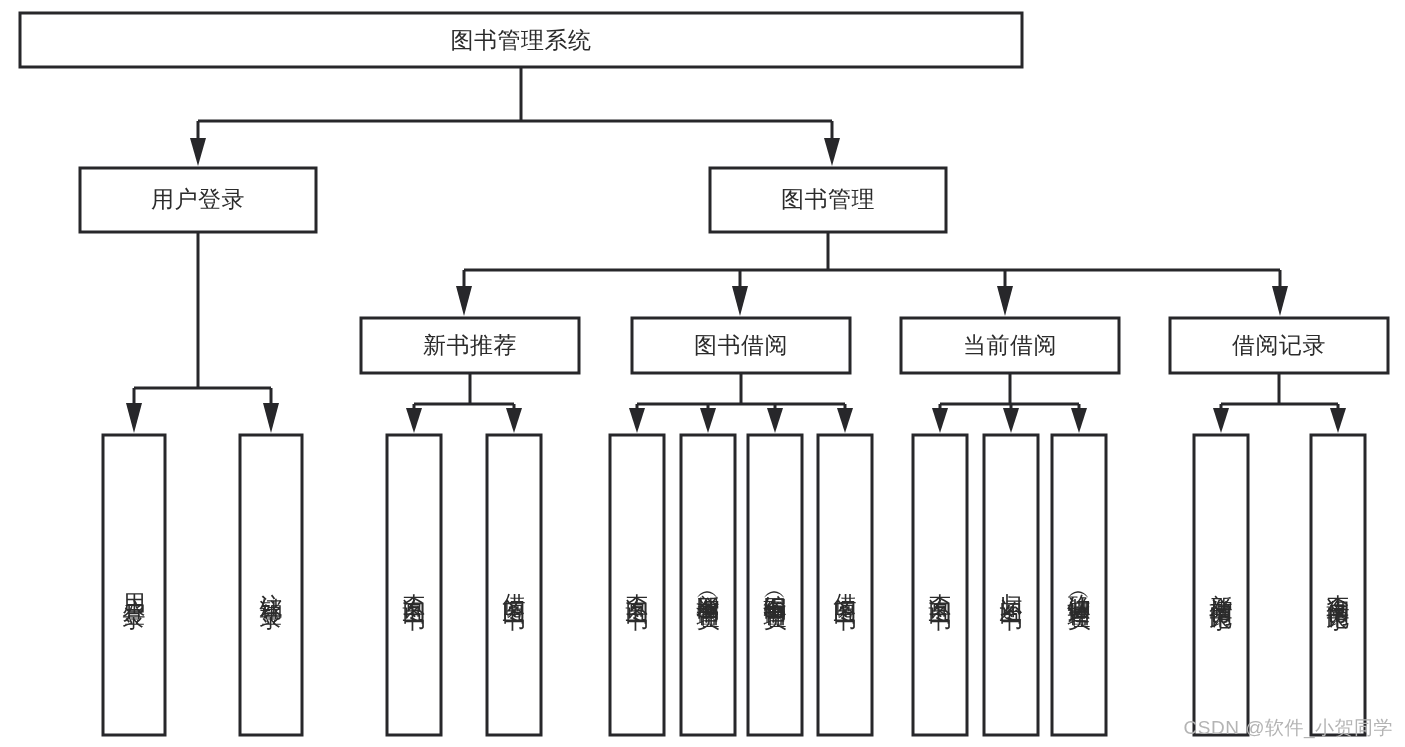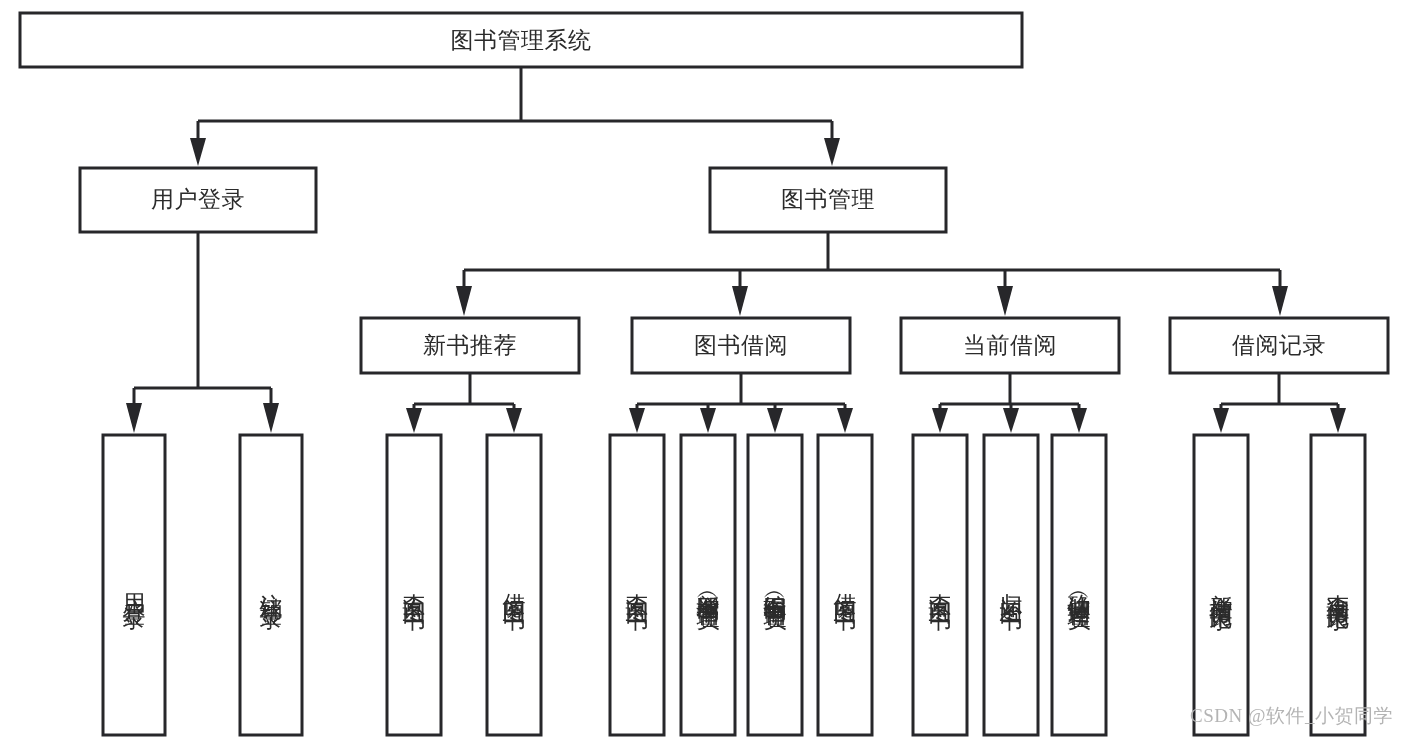--- a/index.html
+++ b/index.html
@@ -60,22 +60,22 @@
     display: flex;
     align-items: center;
     justify-content: center;
     text-align: center;
     white-space: nowrap;
     pointer-events: none;
   }
   .watermark {
     position: absolute;
     right: 12px;
-    bottom: 18px;
-    font-family: Liberation Serif, serif;
+    bottom: 6px;
+    font-family: Liberation Sans, sans-serif;
     font-size: 19px;
     color: #b4b4b4;
     letter-spacing: 0.5px;
     white-space: nowrap;
   }
 </style>
 </head>
 <body>
 
 <div id="diagram-root">

